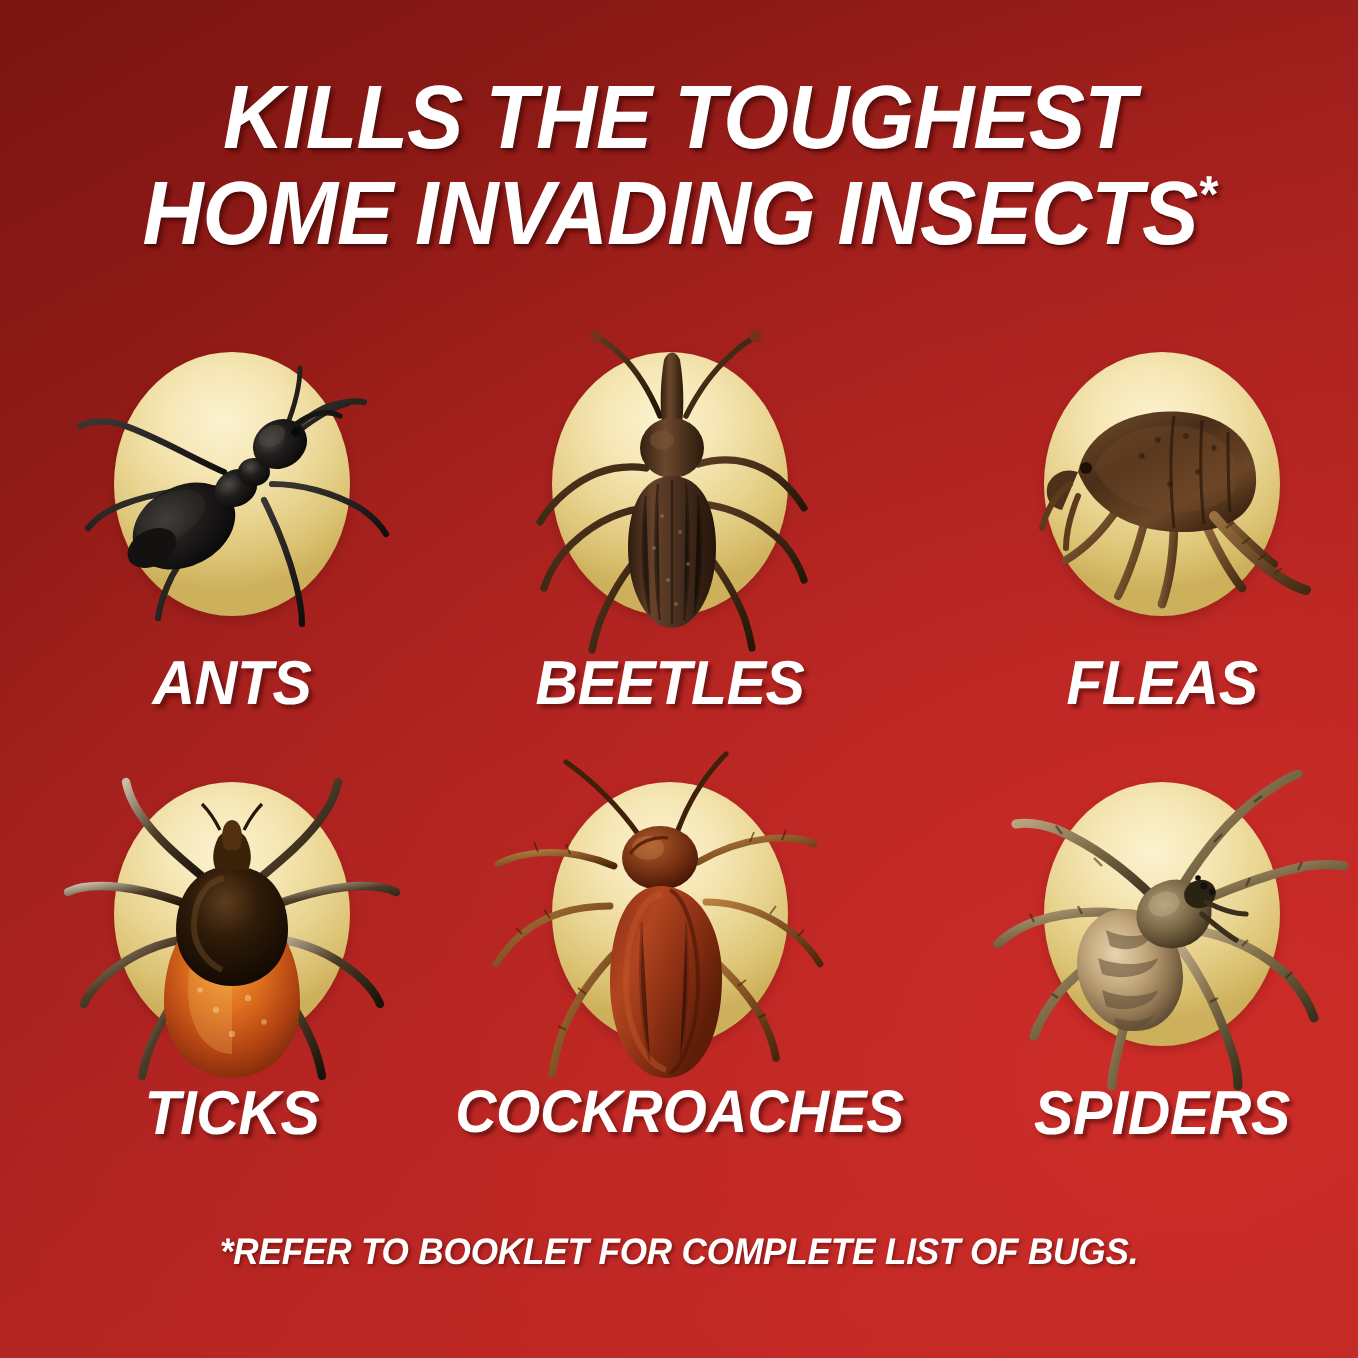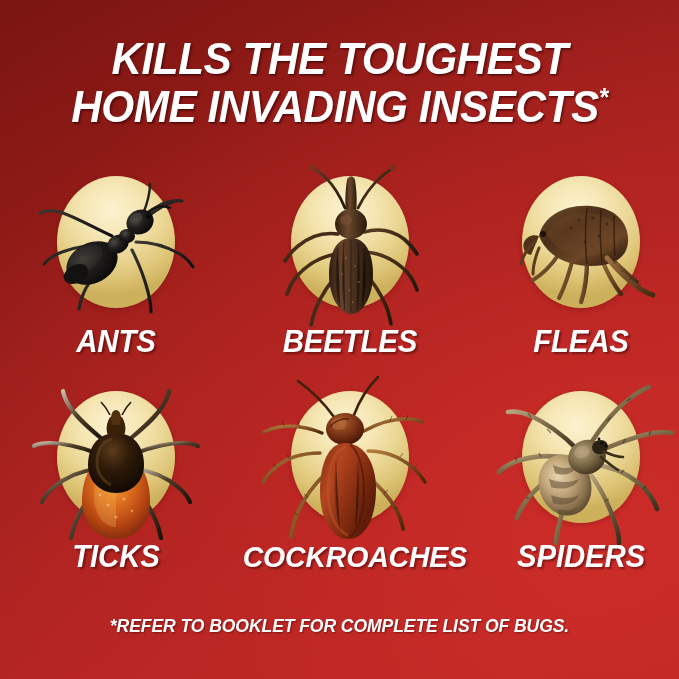--- a/index.html
+++ b/index.html
@@ -37,21 +37,21 @@
 
   
   .grid {
     position:absolute; left:0; top:176px; width:543px;
   }
   .row { position:relative; height:215px; }
   .cell {
     position:absolute; top:0; width:226px; height:215px;
   }
   .cell.c0 { left:3px; }
-  .cell.c1 { left:237px; }
+  .cell.c1 { left:222px; }
   .cell.c2 { left:468px; }
 
   .disc {
     position:absolute; left:50%; top:0;
     width:118px; height:132px;
     margin-left:-59px;
     border-radius:50%;
     background:
       radial-gradient(ellipse 78% 64% at 46% 26%, #fbf2cf 0%, #f6e7b6 30%, #ead694 58%, #dcc374 82%, #cdb05c 100%),
       linear-gradient(118deg, #d9bf6c 0%, #f7ecc0 40%, #ede0a2 72%, #cdae54 100%);

